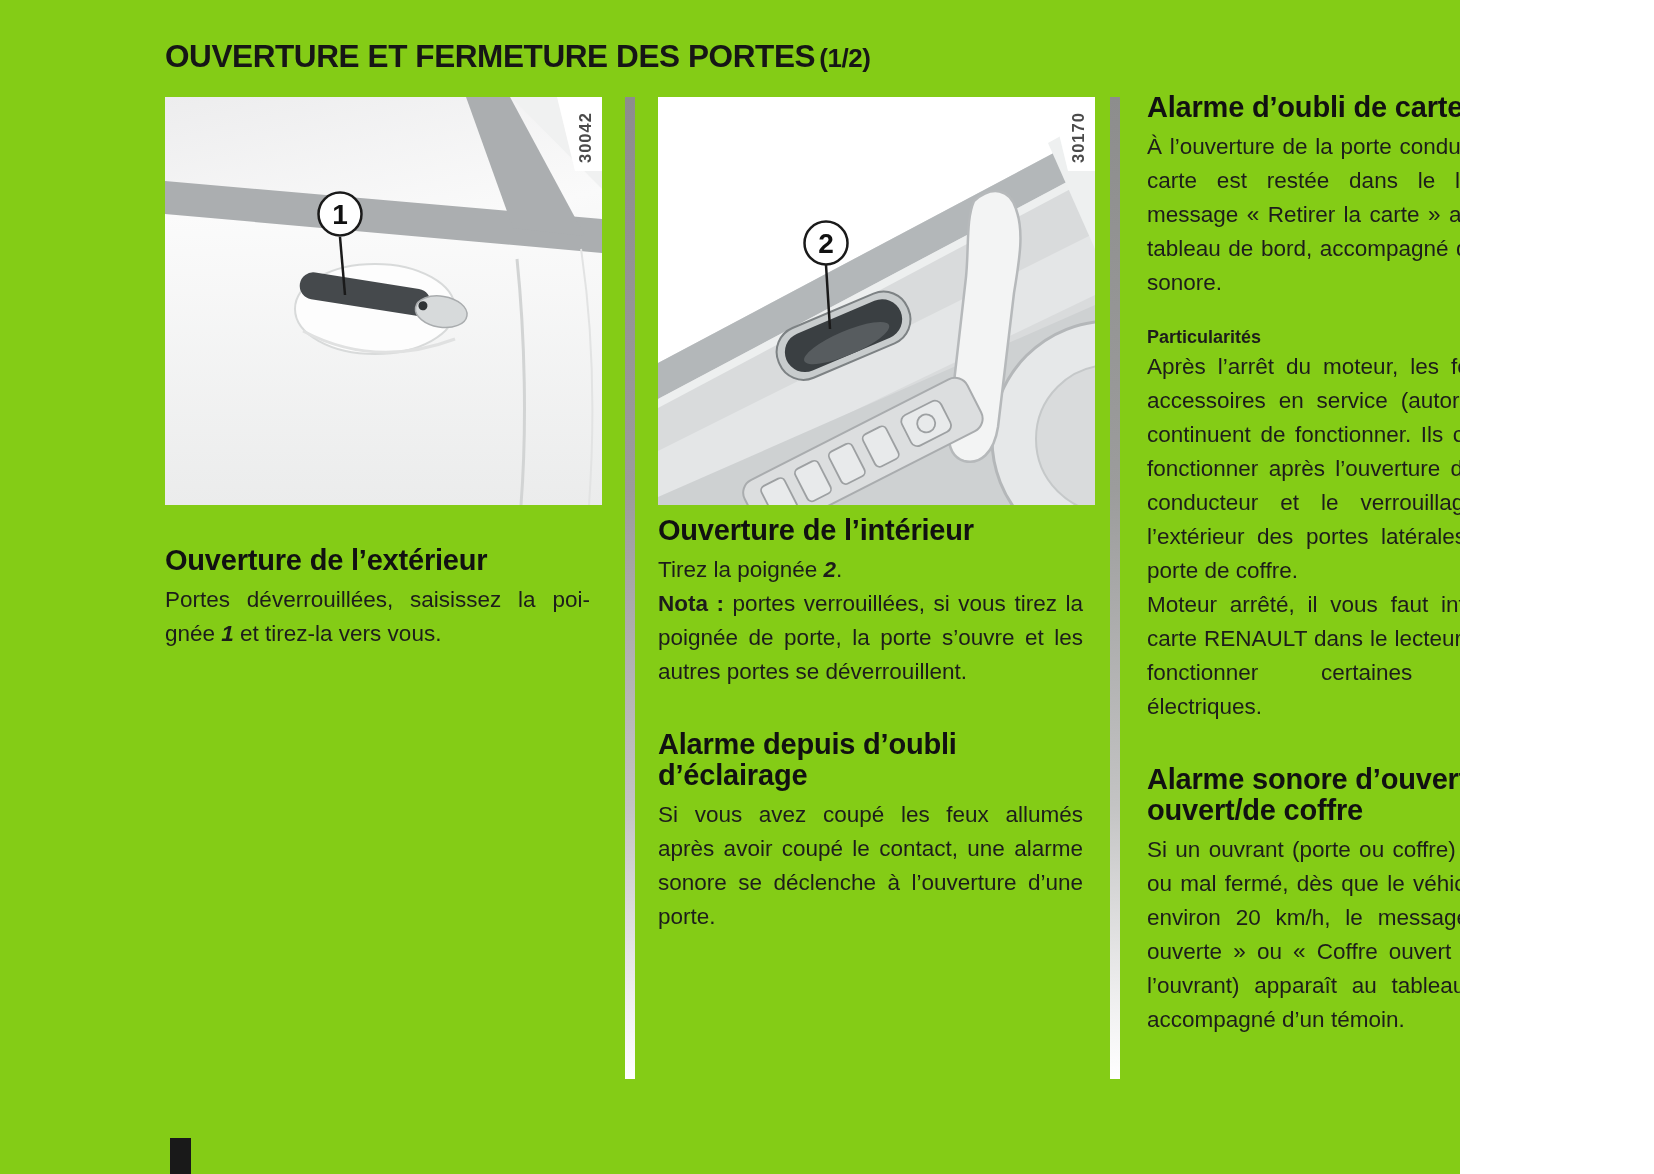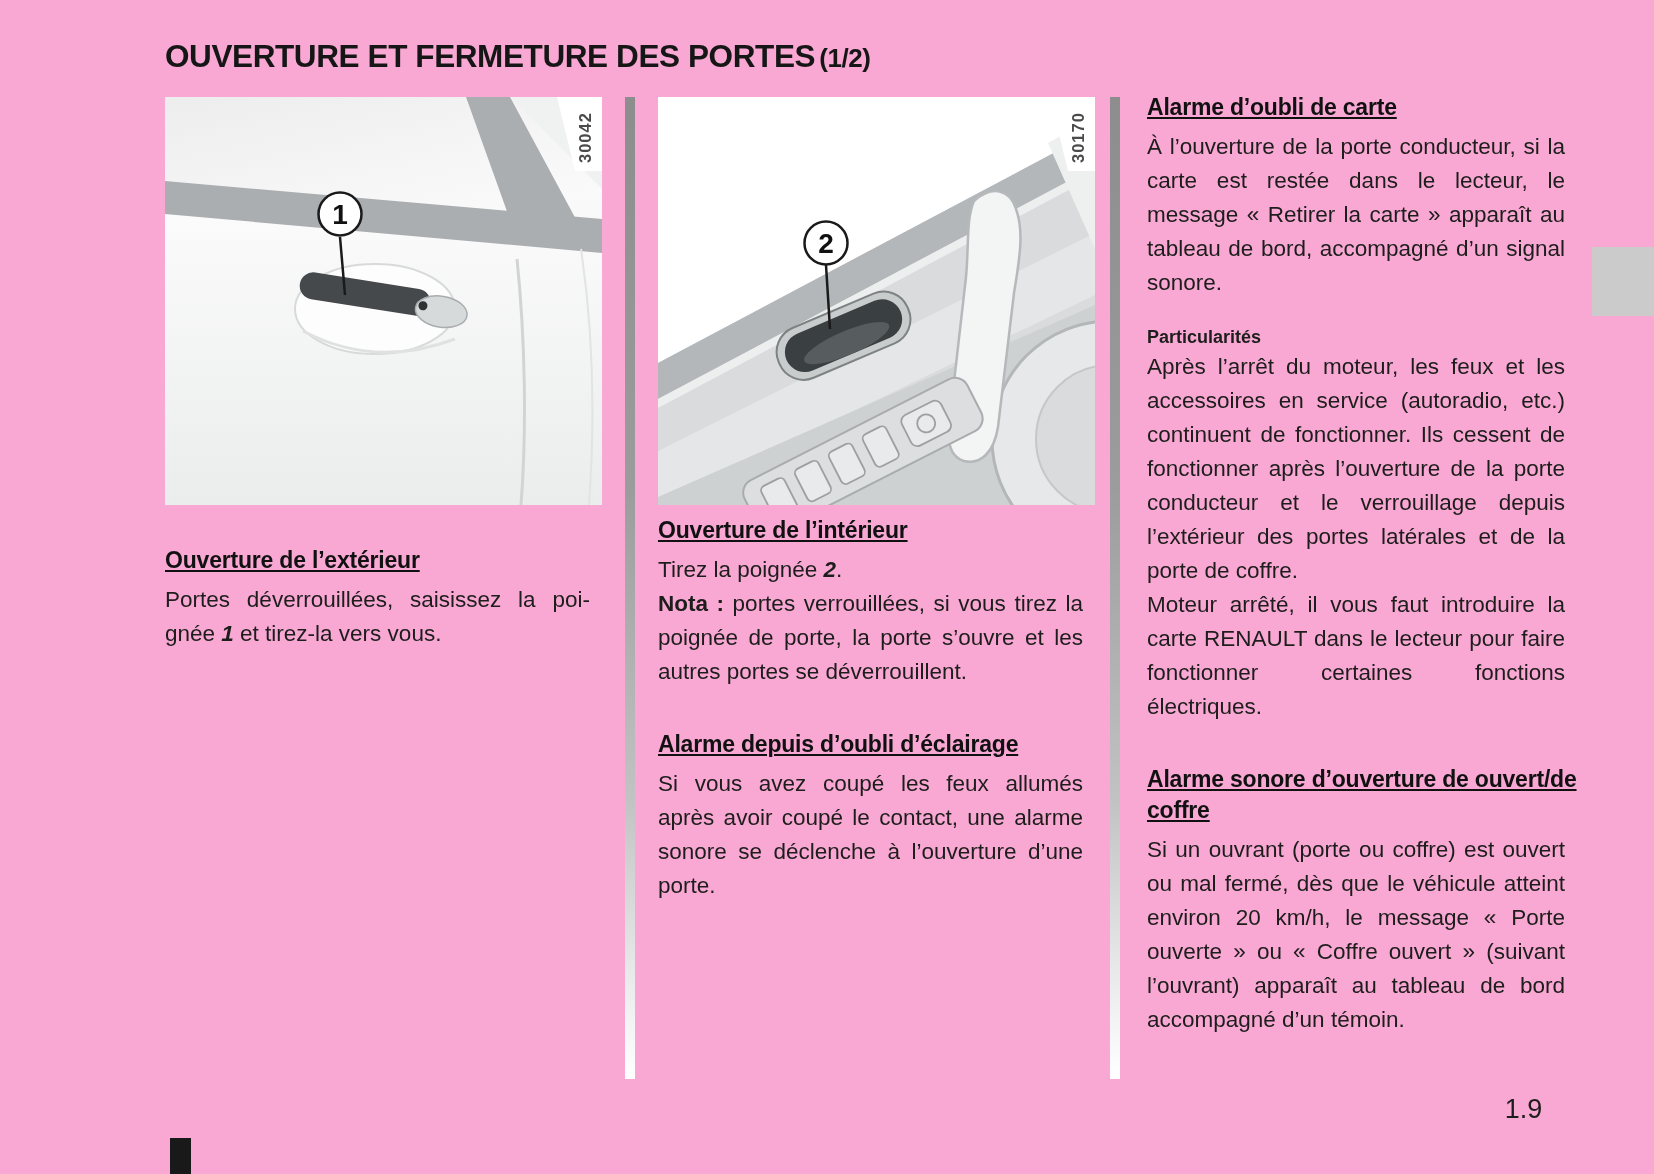--- a/index.html
+++ b/index.html
@@ -1,17 +1,17 @@
 <!DOCTYPE html>
 <html lang="fr"><head>
 <meta charset="utf-8">
 <style>
   html,body{margin:0;padding:0;background:#fff;}
   .page{
-    position:relative;width:1654px;height:1174px;background:#f9a8d4;
+    position:relative;width:1460px;height:1174px;background:#84cc16;
     overflow:hidden;font-family:"Liberation Sans",sans-serif;color:#1d1d1b;
   }
   .page-title{
     position:absolute;left:165px;top:38px;
     font-weight:bold;font-size:31.5px;letter-spacing:-0.4px;color:#161616;
     white-space:nowrap;
   }
   .title-suffix{font-size:26px;margin-left:4px;}
   .fig{position:absolute;width:437px;height:408px;}
   .fig-ext{left:165px;top:97px;}
@@ -20,22 +20,22 @@
     position:absolute;top:97px;width:10px;height:982px;
     background:linear-gradient(to bottom,#8d8d8d 0%,#9c9c9c 40%,#c3c3c3 72%,#ededed 91%,#ffffff 100%);
   }
   .div1{left:625px;}
   .div2{left:1110px;}
   .col{position:absolute;text-align:justify;}
   .col1{left:165px;top:535px;width:437px;}
   .col2{left:658px;top:505px;width:437px;}
   .col3{left:1147px;top:92px;width:430px;}
   h2{
-    font-size:23px;line-height:31px;font-weight:bold;color:#111;
-    margin:10px 0 7px 0;letter-spacing:-0.2px;text-align:left;text-decoration:underline;
+    font-size:29px;line-height:31px;font-weight:bold;color:#111;
+    margin:10px 0 7px 0;letter-spacing:-0.2px;text-align:left;
   }
   h2.section{margin-top:40px;}
   .col3 h2:first-child{margin-top:0;}
   h3.sub{font-size:18px;line-height:26px;font-weight:bold;margin:24px 0 0 0;text-align:left;}
   p{font-size:22.5px;line-height:34px;margin:0 12px 13px 0;hyphens:manual;}
   p.tight{margin-bottom:0;}
   .ref{font-weight:bold;font-style:italic;}
   .b{font-weight:bold;}
   .page-number{
     position:absolute;left:1470px;top:1094px;width:107px;text-align:center;

